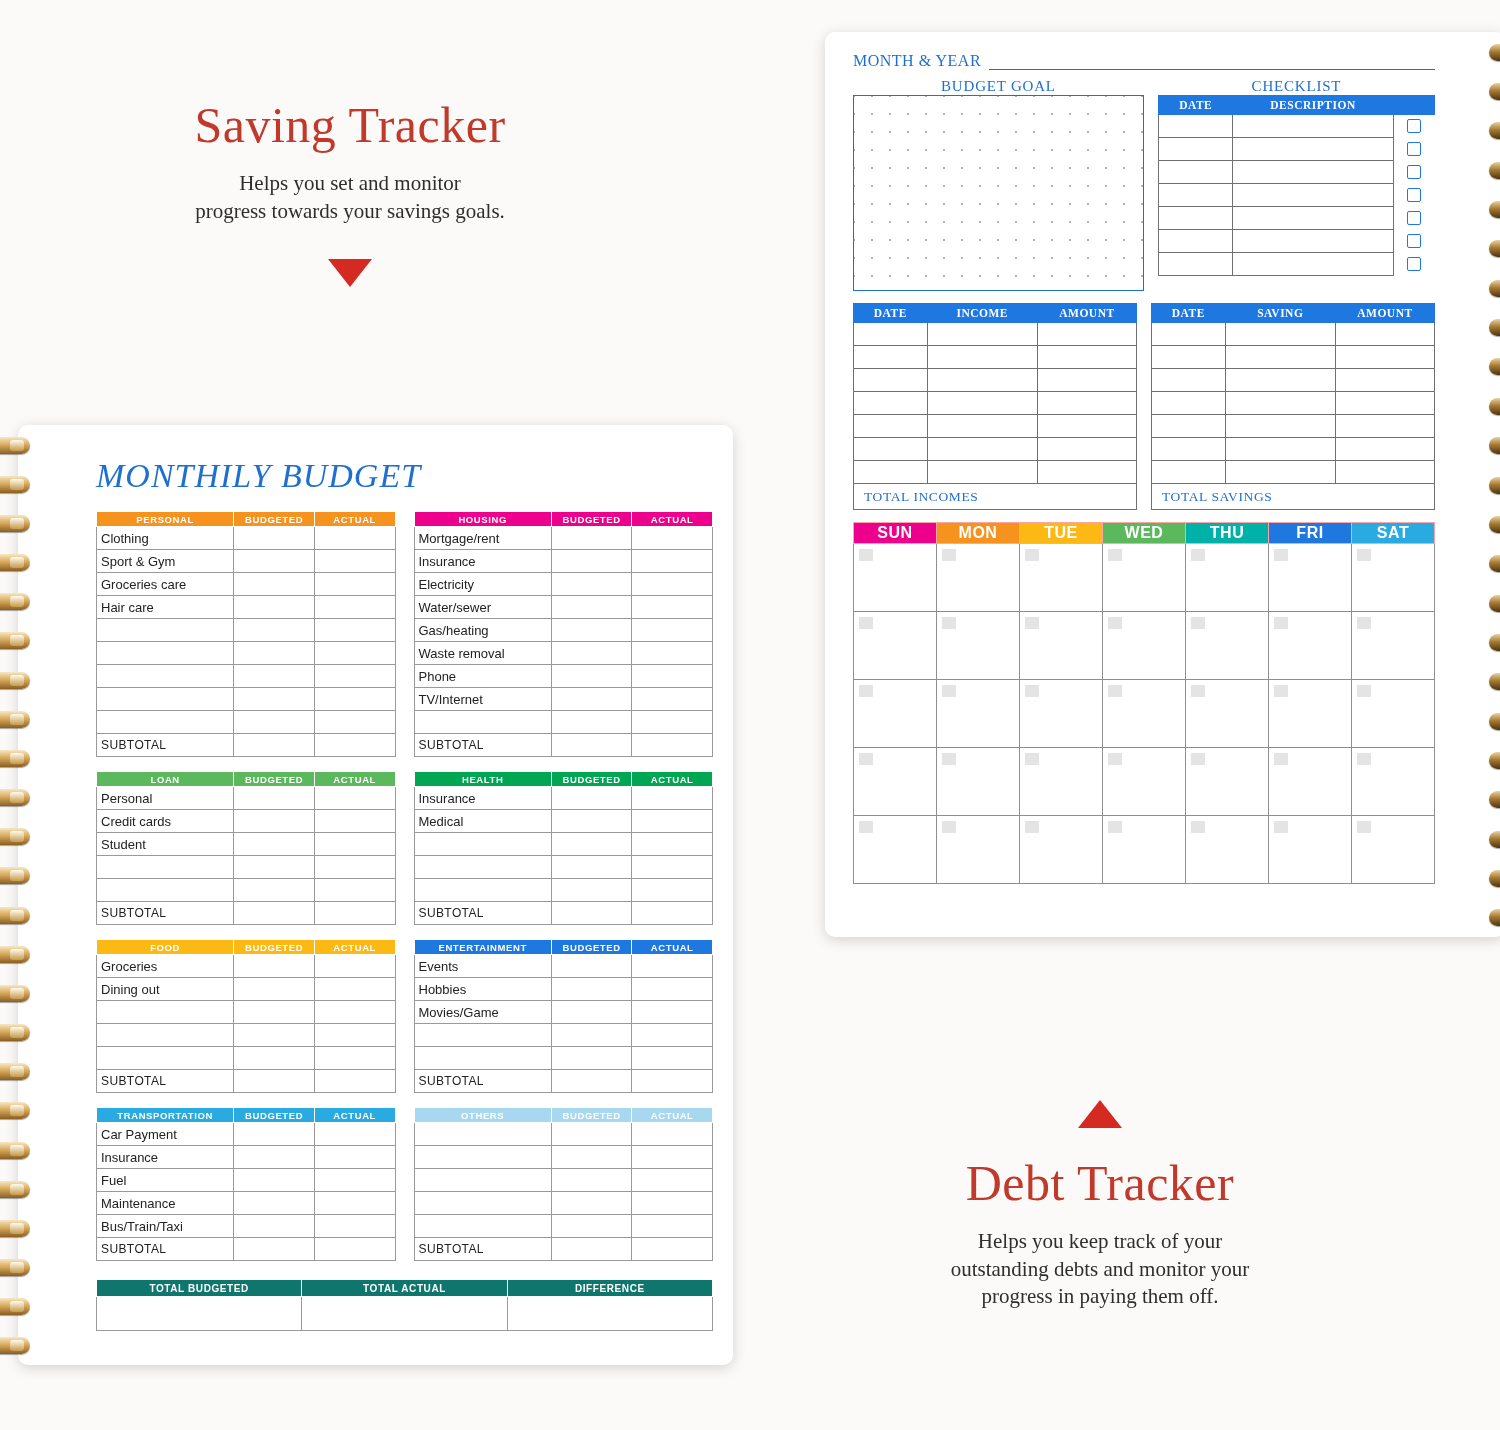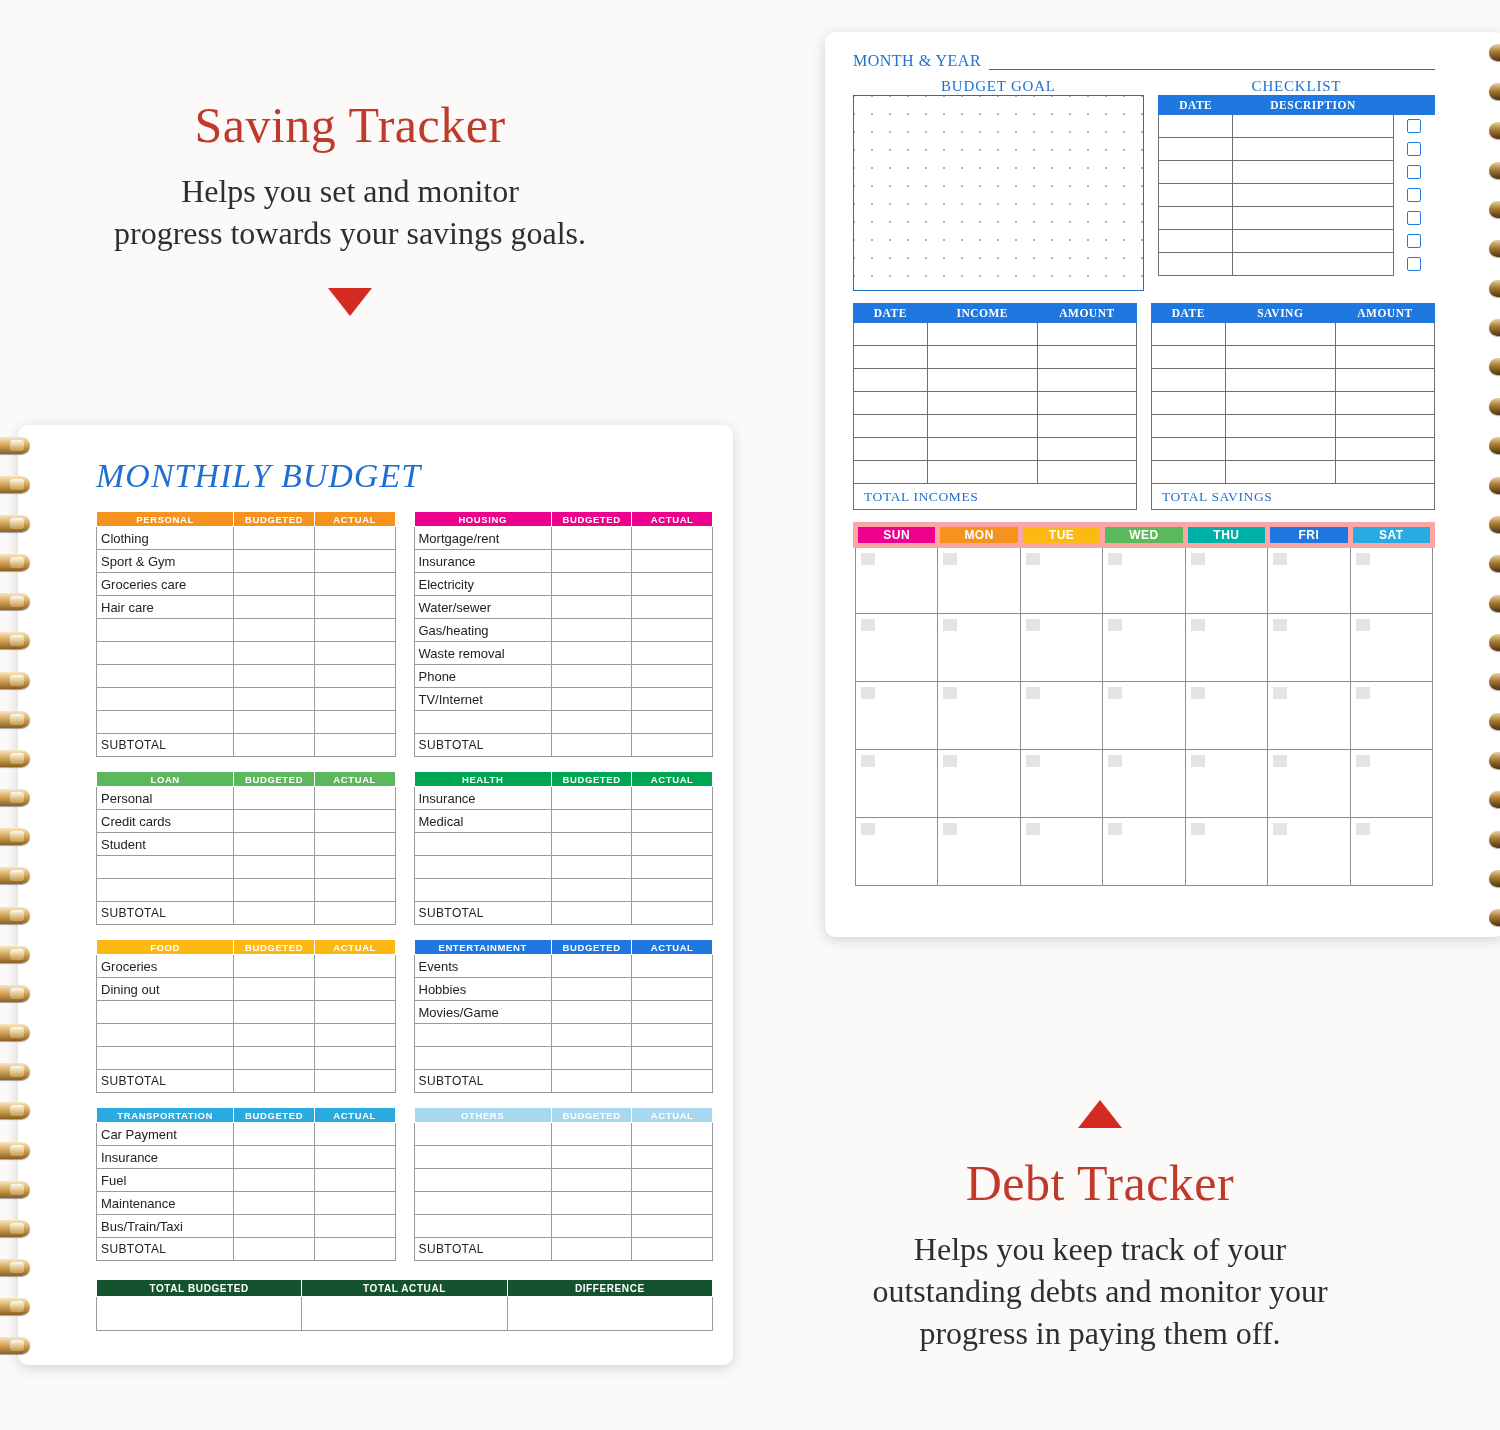--- a/index.html
+++ b/index.html
@@ -18,21 +18,21 @@
     font-family:"Liberation Serif", serif;
     color:#c0392b;
     font-size:50px;
     letter-spacing:0.5px;
     margin:0 0 14px 0;
     font-weight:400;
   }
   .promo-sub {
     font-family:"Liberation Serif", serif;
     color:#2e2e2e;
-    font-size:32px;
+    font-size:21px;
     line-height:1.32;
     margin:16px;
   }
   #saving-promo { left:40px; top:96px; width:620px; }
   #debt-promo { left:800px; top:1100px; width:600px; }
 
   .arrow-down {
     width:0; height:0;
     border-left:22px solid transparent;
     border-right:22px solid transparent;
@@ -105,21 +105,21 @@
     border:1px solid #ffffff;
   }
   table.bt td.label { font-size:13px; color:#222; text-align:left; }
   table.bt td.sub { font-size:12px; color:#222; letter-spacing:0.4px; }
   .c-name { width:46%; }
   .c-val  { width:27%; }
 
   .totals { width:100%; border-collapse:collapse; table-layout:fixed; margin-top:4px; }
   .totals th {
     font-size:10px; color:#ffffff; font-weight:bold; letter-spacing:0.6px;
-    height:17px; border:1px solid #ffffff; background:#14532d; text-align:center;
+    height:17px; border:1px solid #ffffff; background:#0f766e; text-align:center;
   }
   .totals td { border:1px solid #9a9a9a; height:34px; }
 
   
   .planner-inner { position:absolute; left:28px; top:20px; right:70px; bottom:20px; }
   .my-row { display:flex; align-items:flex-end; gap:8px; }
   .my-label {
     font-family:"Liberation Serif", serif;
     color:#1f6fd0; font-size:16px; letter-spacing:0.5px; white-space:nowrap;
   }
@@ -150,22 +150,22 @@
     width:14px; height:14px; border:1.4px solid #1f78e0; border-radius:2px; margin:0 auto;
   }
   .total-bar {
     border:1px solid #6f7073; border-top:none;
     height:26px; display:flex; align-items:center; padding-left:10px;
     color:#1f6fd0; font-family:"Liberation Serif", serif; font-size:13.5px; letter-spacing:0.6px;
   }
 
   table.cal { width:100%; border-collapse:collapse; table-layout:fixed; margin-top:12px; }
   table.cal th {
-    color:#fff; font-size:12px; font-weight:bold; height:18px;
-    border:5px solid #fca5a5; text-align:center; letter-spacing:0.5px;
+    color:#fff; font-size:16px; font-weight:bold; height:18px;
+    border:1px solid #fca5a5; text-align:center; letter-spacing:0.5px;
   }
   table.cal td { border:1px solid #8d8e90; height:68px; vertical-align:top; padding:5px; }
   .cal-chip { width:14px; height:12px; background:#e4e4e4; }
 </style>
 </head>
 <body>
 
 <div class="promo" id="saving-promo">
   <h1 class="promo-title">Saving Tracker</h1>
   <p class="promo-sub">

